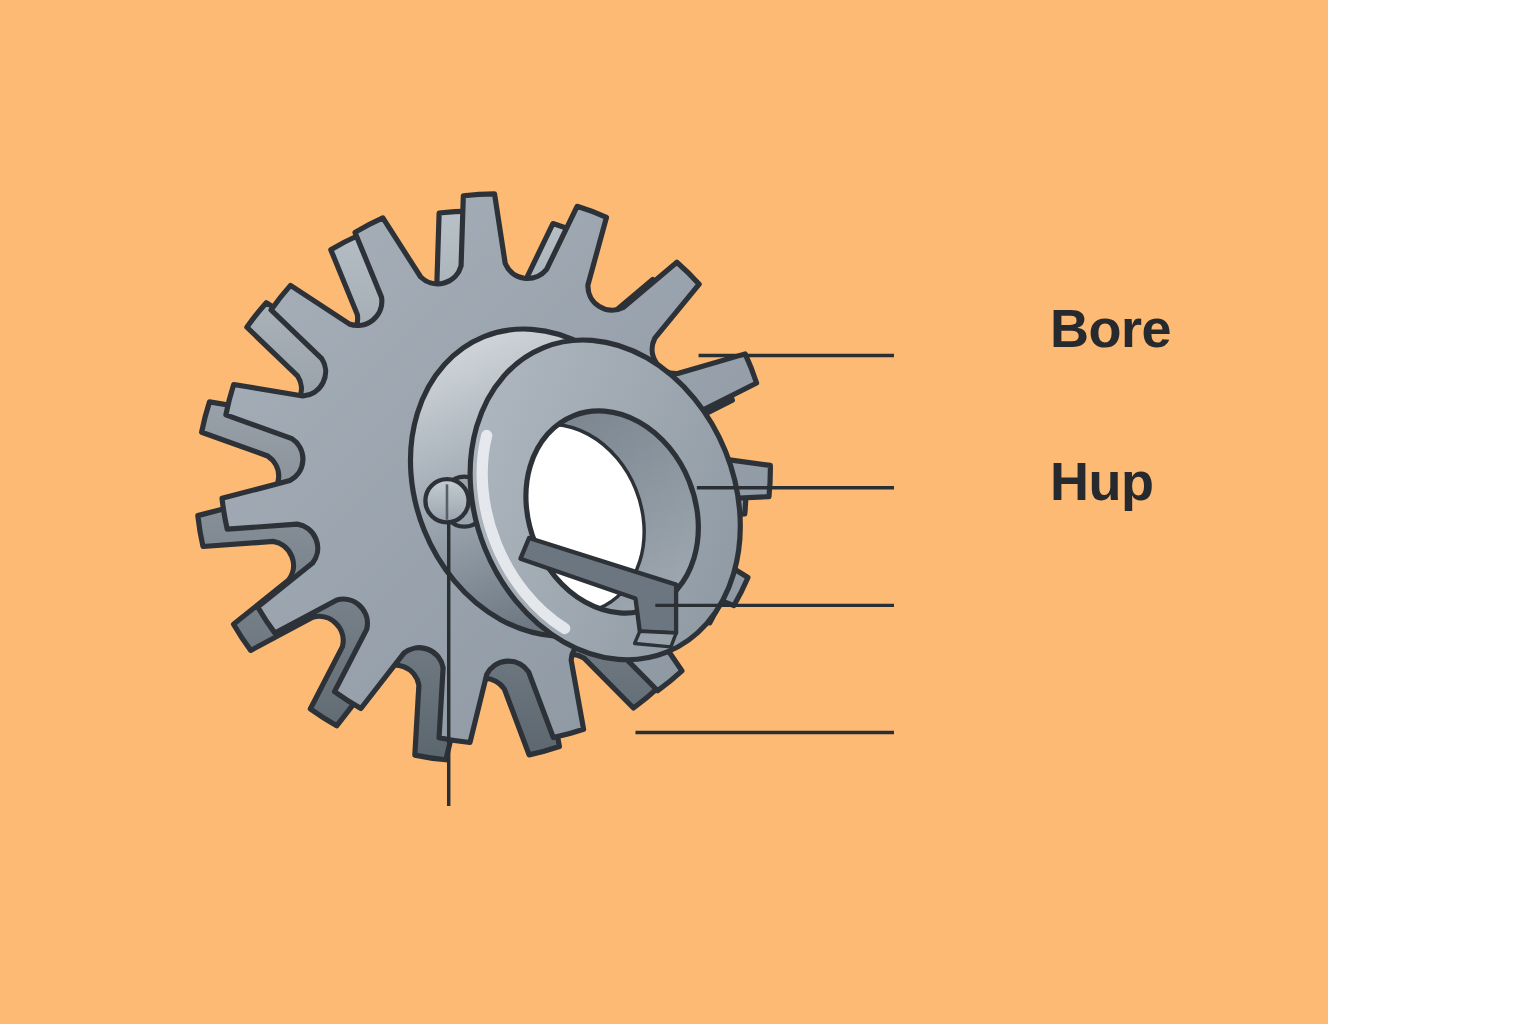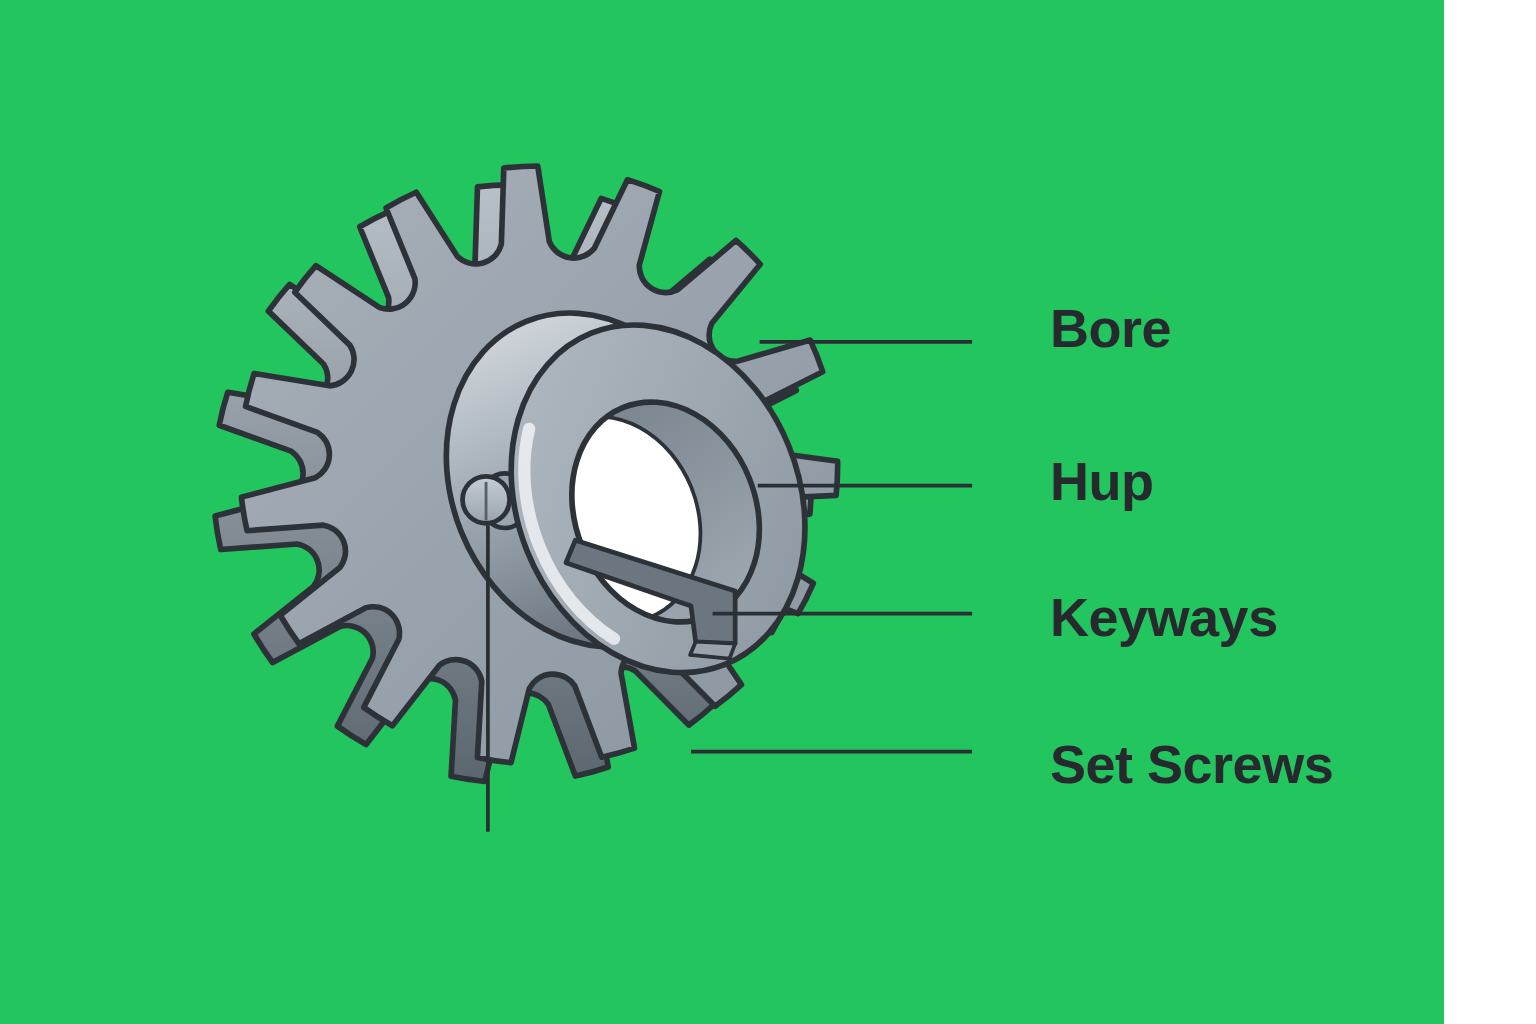--- a/index.html
+++ b/index.html
@@ -1,19 +1,19 @@
 <!DOCTYPE html>
 <html><head>
 <meta charset="utf-8">
 <style>
   html,body{margin:0;padding:0;background:#fff;}
   #stage{
     position:relative;
-    width:1444px;height:1024px;
-    background:#22c55e;
+    width:1328px;height:1024px;
+    background:#fdba74;
     overflow:hidden;
     font-family:"Liberation Sans", sans-serif;
   }
   #art{position:absolute;left:0;top:0;width:100%;height:100%;}
   .label{
     position:absolute;
     font-weight:700;
     font-size:54px;
     line-height:54px;
     letter-spacing:-0.5px;
@@ -91,15 +91,13 @@
 
     <line x1="808" y1="331" x2="1034" y2="331" stroke-width="4" stroke="#2a2f34"></line>
     <line x1="806" y1="484" x2="1034" y2="484" stroke-width="4" stroke="#2a2f34"></line>
     <line x1="758" y1="620" x2="1034" y2="620" stroke-width="4" stroke="#2a2f34"></line>
     <line x1="735" y1="767" x2="1034" y2="767" stroke-width="4" stroke="#2a2f34"></line>
     <line x1="519" y1="526" x2="519" y2="852" stroke-width="4" stroke="#2a2f34"></line>
   </svg>
 
   <div class="label lb-bore">Bore</div>
   <div class="label lb-hub">Hup</div>
-  <div class="label lb-keyways">Keyways</div>
-  <div class="label lb-setscrews">Set Screws</div>
 </div>
 
 </body></html>

